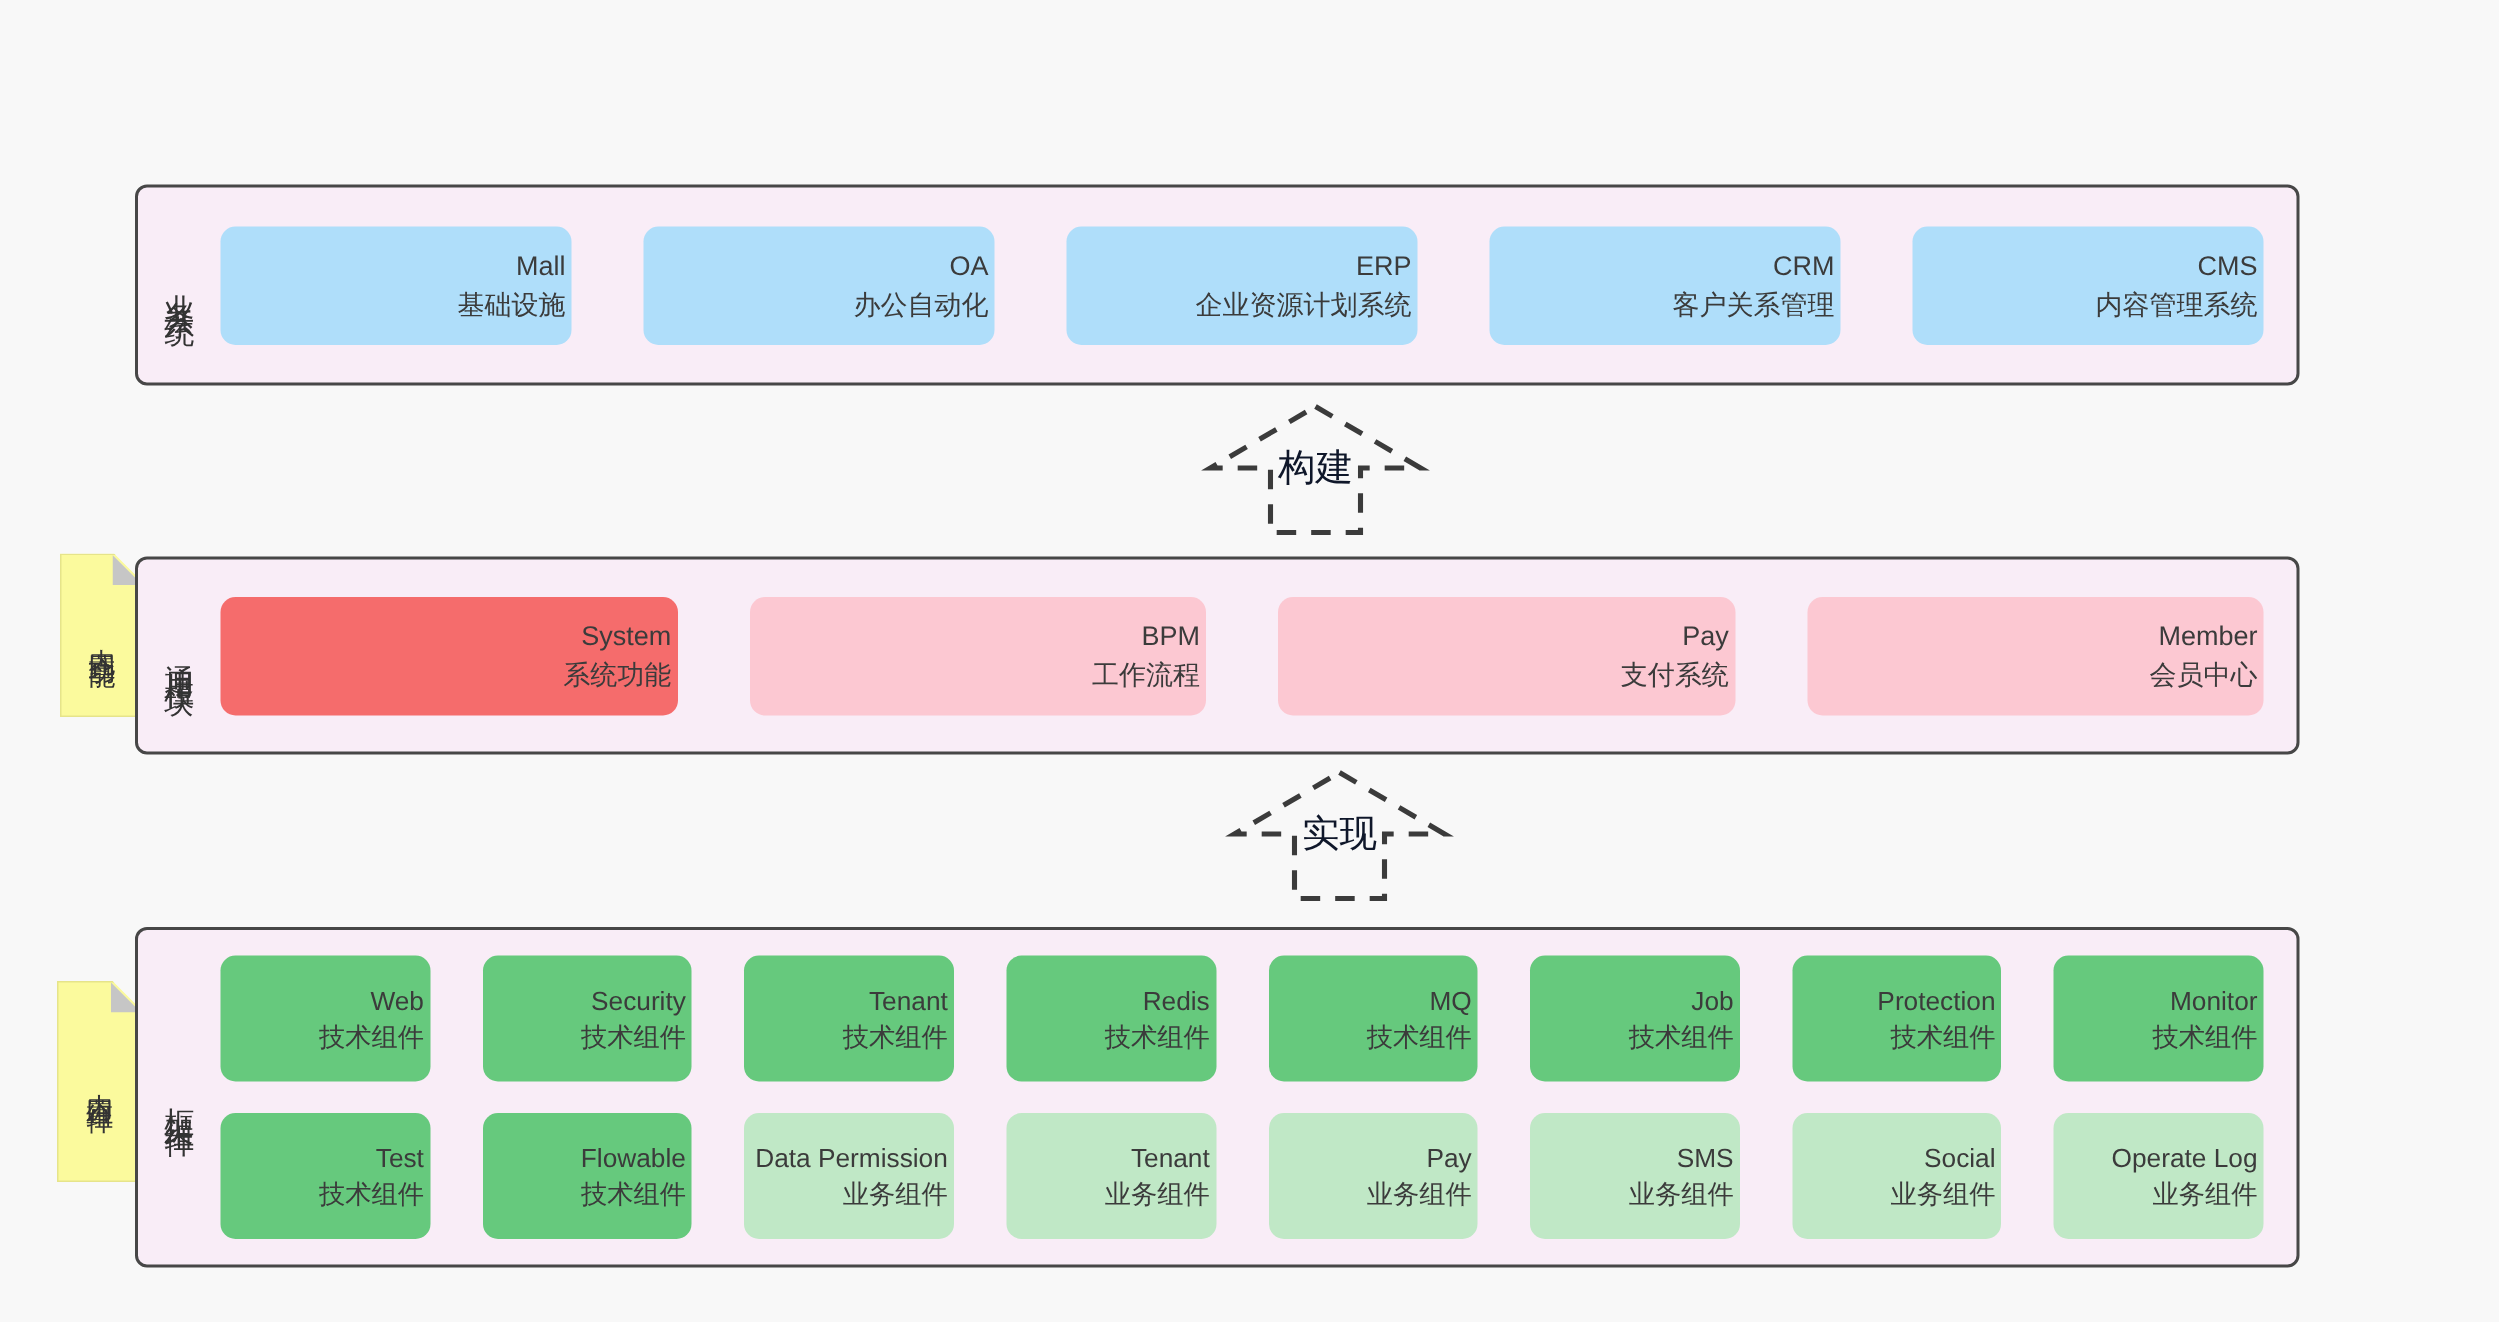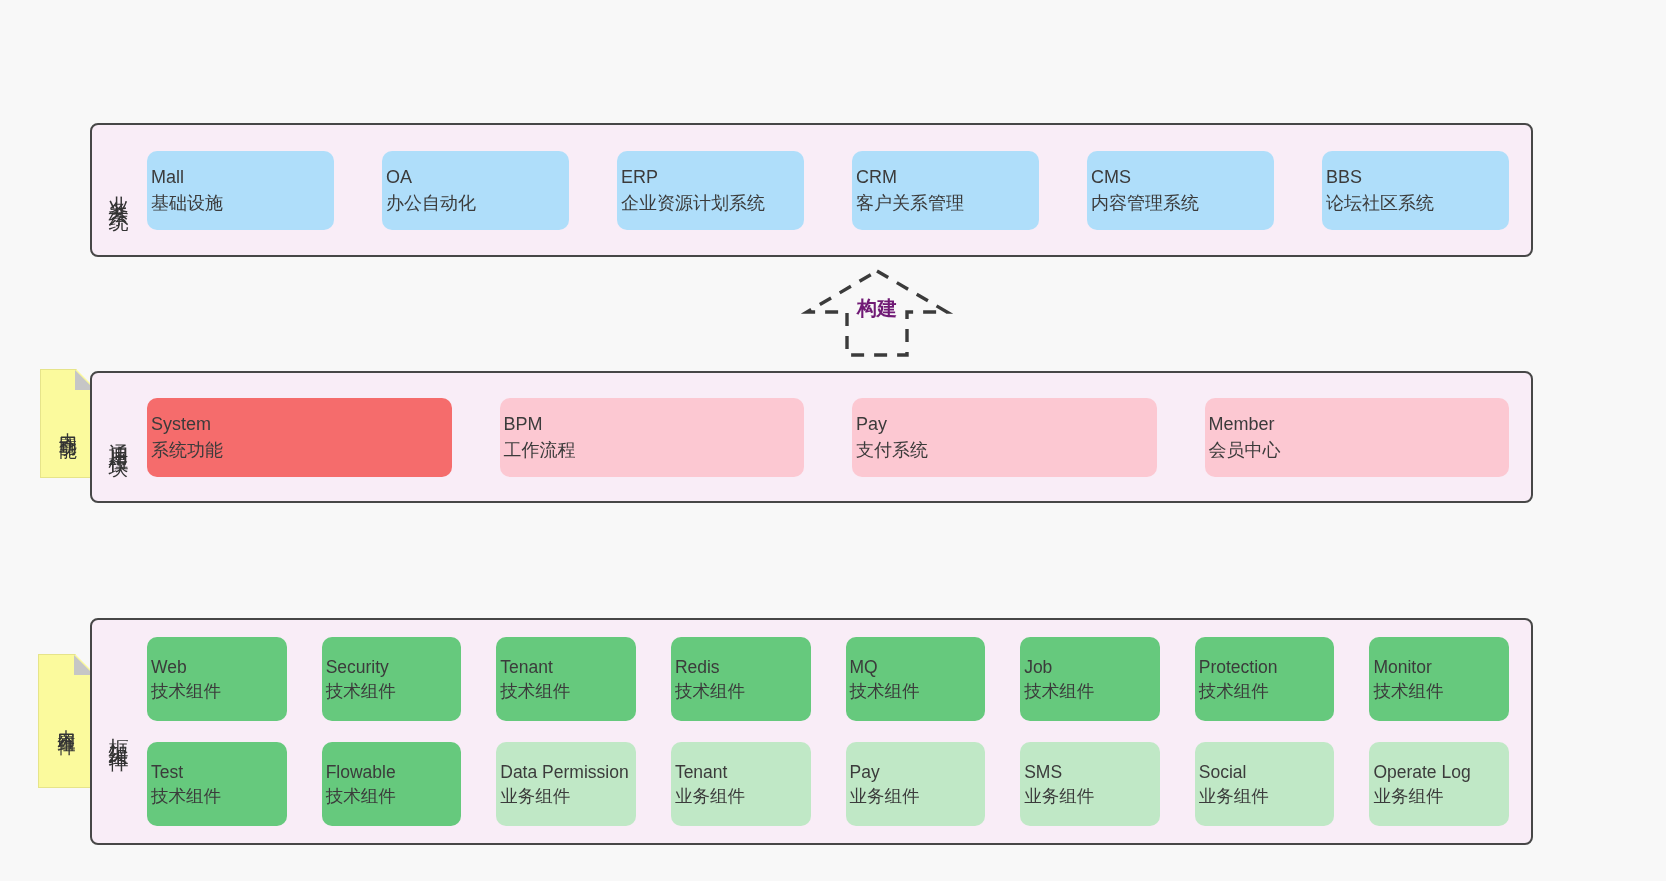--- a/index.html
+++ b/index.html
@@ -34,21 +34,21 @@
     white-space:nowrap;
     color:#333;
   }
 
   .rows{flex:1;display:flex;flex-direction:column;gap:21px;margin:0 22px 0 14px;}
   .box-row{display:flex;gap:48px;}
   .box-row.tight{gap:35px;}
 
   .box{
     flex:1;height:79px;border-radius:10px;
-    display:flex;flex-direction:column;align-items:flex-start;justify-content:center;
+    display:flex;flex-direction:column;align-items:flex-end;justify-content:center;
     text-align:center;font-size:18px;line-height:26px;
     padding:2px 4px;box-sizing:border-box;
   }
   .layer-bot .box{height:84px;line-height:24px;font-size:17.5px;}
   .box .nm{white-space:pre-line;}
   .blue{background:var(--box_blue,#afdefa);}
   .red{background:var(--box_red,#f56c6c);}
   .pink{background:var(--box_pink,#fcc8d2);}
   .green{background:var(--box_green_dark,#66c97d);}
   .green-light{background:var(--box_green_light,#c0e8c6);}
@@ -70,21 +70,21 @@
   .sticky-bot{left:38px;top:654px;width:55px;height:132px;}
 
   
   .up-arrow{position:absolute;width:146px;height:90px;z-index:2;}
   .up-arrow svg{position:absolute;inset:0;overflow:visible;}
   .arrow-1{left:804px;top:268px;}
   .arrow-2{left:820px;top:512px;}
   .arrow-label{
     position:absolute;left:50%;top:26px;transform:translateX(-50%);
     background:var(--canvas_bg,#f8f8f8);
-    padding:1px 3px;font-size:20px;color:#701a75;white-space:nowrap;font-weight:bold;
+    padding:1px 3px;font-size:25px;color:#0f172a;white-space:nowrap;
   }
 </style>
 </head>
 <body>
 
 <div class="stage">
 
   <section class="layer layer-top">
     <div class="layer-label">业务系统</div>
     <div class="rows">
@@ -101,24 +101,20 @@
           <div class="nm">ERP</div>
           <div class="ds">企业资源计划系统</div>
         </div>
         <div class="box blue">
           <div class="nm">CRM</div>
           <div class="ds">客户关系管理</div>
         </div>
         <div class="box blue">
           <div class="nm">CMS</div>
           <div class="ds">内容管理系统</div>
-        </div>
-        <div class="box blue">
-          <div class="nm">BBS</div>
-          <div class="ds">论坛社区系统</div>
         </div>
       </div>
     </div>
   </section>
 
   <div class="up-arrow arrow-1">
     <svg viewBox="0 0 146 90">
       <polygon points="73,3 143,44 103,44 103,87 43,87 43,44 3,44" fill="none" stroke="#3b3b3b" stroke-width="3.4" stroke-dasharray="13 10"></polygon>
     </svg>
     <div class="arrow-label">构建</div>
@@ -148,20 +144,26 @@
           <div class="ds">支付系统</div>
         </div>
         <div class="box pink">
           <div class="nm">Member</div>
           <div class="ds">会员中心</div>
         </div>
       </div>
     </div>
   </section>
 
+  <div class="up-arrow arrow-2">
+    <svg viewBox="0 0 146 90">
+      <polygon points="73,3 143,44 103,44 103,87 43,87 43,44 3,44" fill="none" stroke="#3b3b3b" stroke-width="3.4" stroke-dasharray="13 10"></polygon>
+    </svg>
+    <div class="arrow-label">实现</div>
+  </div>
 
   <div class="sticky sticky-bot">
     <svg class="fold" viewBox="0 0 20 20">
       <path d="M0,0 L20,20 L0,20 Z" fill="var(--sticky_fold_gray,#c6c6c6)"></path>
     </svg>
     <div class="sticky-label">内置组件</div>
   </div>
 
   <section class="layer layer-bot">
     <div class="layer-label">框架组件</div>

